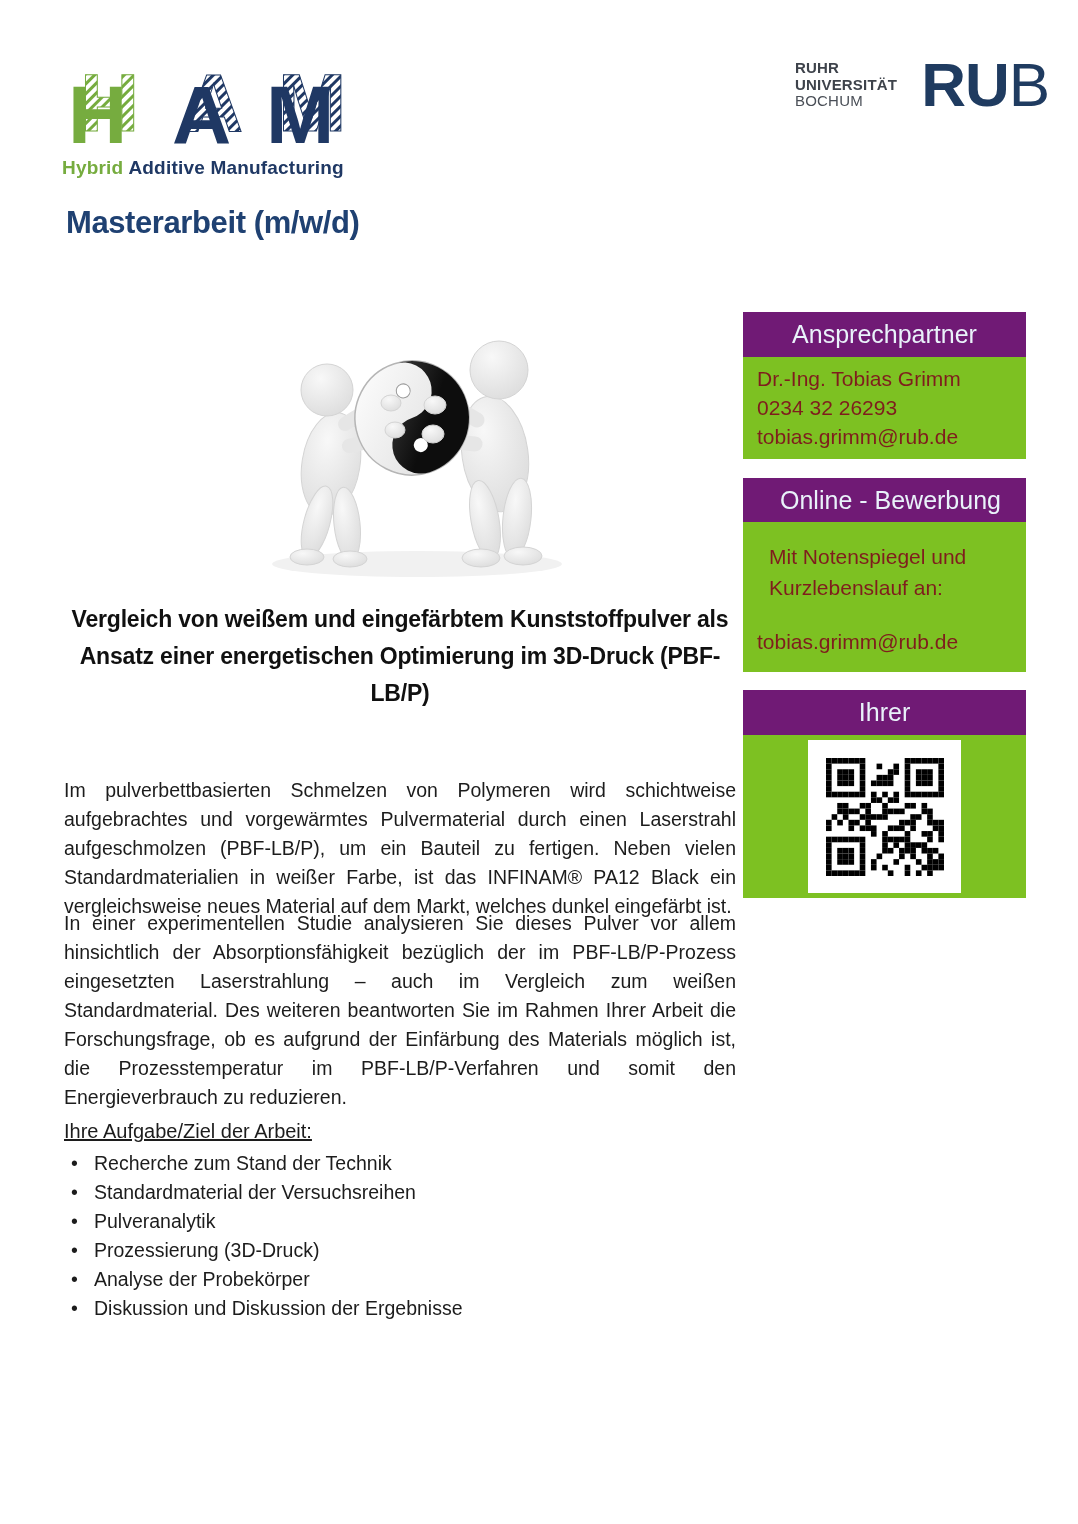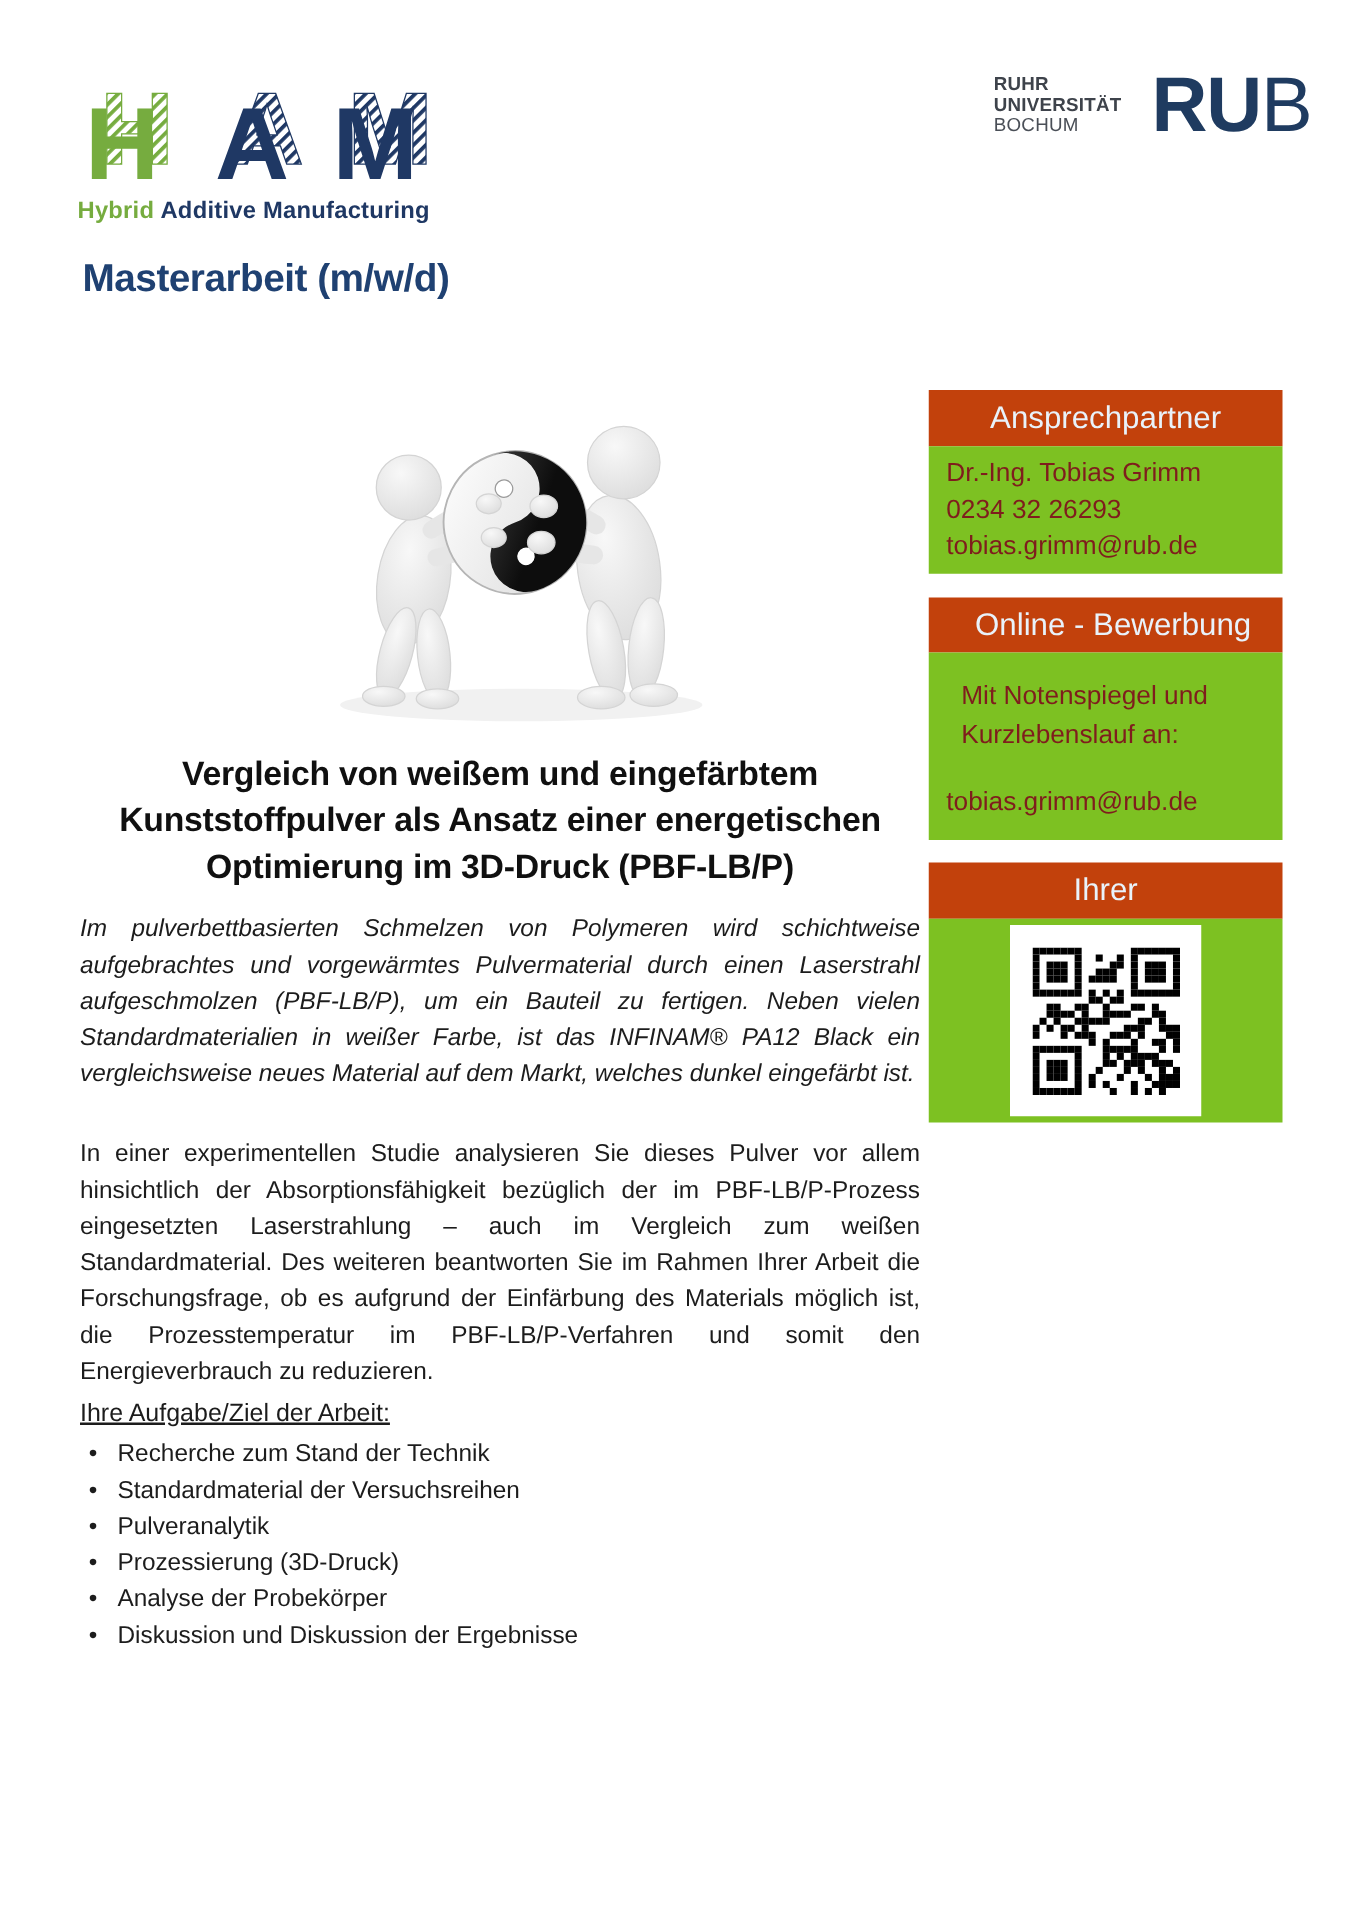--- a/index.html
+++ b/index.html
@@ -20,35 +20,35 @@
   .rub-b{font-weight:normal;letter-spacing:-1px;}
 
   
   .page-title{position:absolute;left:66px;top:205px;margin:0;font-size:31px;font-weight:bold;color:#1F4172;letter-spacing:-0.4px;}
 
   
   .clipart{position:absolute;left:245px;top:296px;width:336px;height:290px;}
 
   
   .main-heading{position:absolute;left:64px;top:601px;width:672px;margin:0;text-align:center;
-    font-size:27px;font-weight:bold;color:#101010;line-height:37px;letter-spacing:-0.2px;}
+    font-size:23px;font-weight:bold;color:#101010;line-height:37px;letter-spacing:-0.2px;}
   .body-par{position:absolute;left:64px;width:672px;margin:0;font-size:19.5px;line-height:29px;
     color:#1c1c1c;text-align:justify;}
-  .par1{top:729px;font-style:italic;}
+  .par1{top:776px;}
   .par2{top:909px;}
 
   .tasks{position:absolute;left:64px;top:1120px;width:672px;}
   .tasks-heading{margin:0 0 6px 0;font-size:20px;font-weight:normal;color:#1c1c1c;text-decoration:underline;}
   .tasks ul{list-style:none;margin:0;padding:0;}
   .tasks li{position:relative;font-size:19.5px;line-height:29px;color:#1c1c1c;padding-left:30px;}
   .tasks li::before{content:"\2022";position:absolute;left:7px;top:0;}
 
   
   .side-box{position:absolute;left:743px;width:283px;}
-  .side-header{background:#c2410c;color:#E9F2FA;text-align:center;font-size:25px;height:45px;line-height:45px;}
+  .side-header{background:#701a75;color:#E9F2FA;text-align:center;font-size:25px;height:45px;line-height:45px;}
   .side-body{background:#7DC122;color:#7f1d1d;font-size:21px;line-height:29px;padding:7px 14px 8px 14px;}
   .box-contact{top:312px;}
   .box-apply{top:478px;}
   .box-apply .side-header{height:44px;line-height:44px;padding-left:12px;}
   .box-apply .side-body{padding-bottom:16px;}
   .apply-intro{margin:12px;line-height:31px;}
   .apply-email{margin:24px 0 0 0;}
   .box-link{top:690px;}
   .qr-body{padding:0;height:163px;display:flex;align-items:center;justify-content:center;}
   .qr-frame{background:#ffffff;width:153px;height:153px;display:flex;align-items:center;justify-content:center;}

